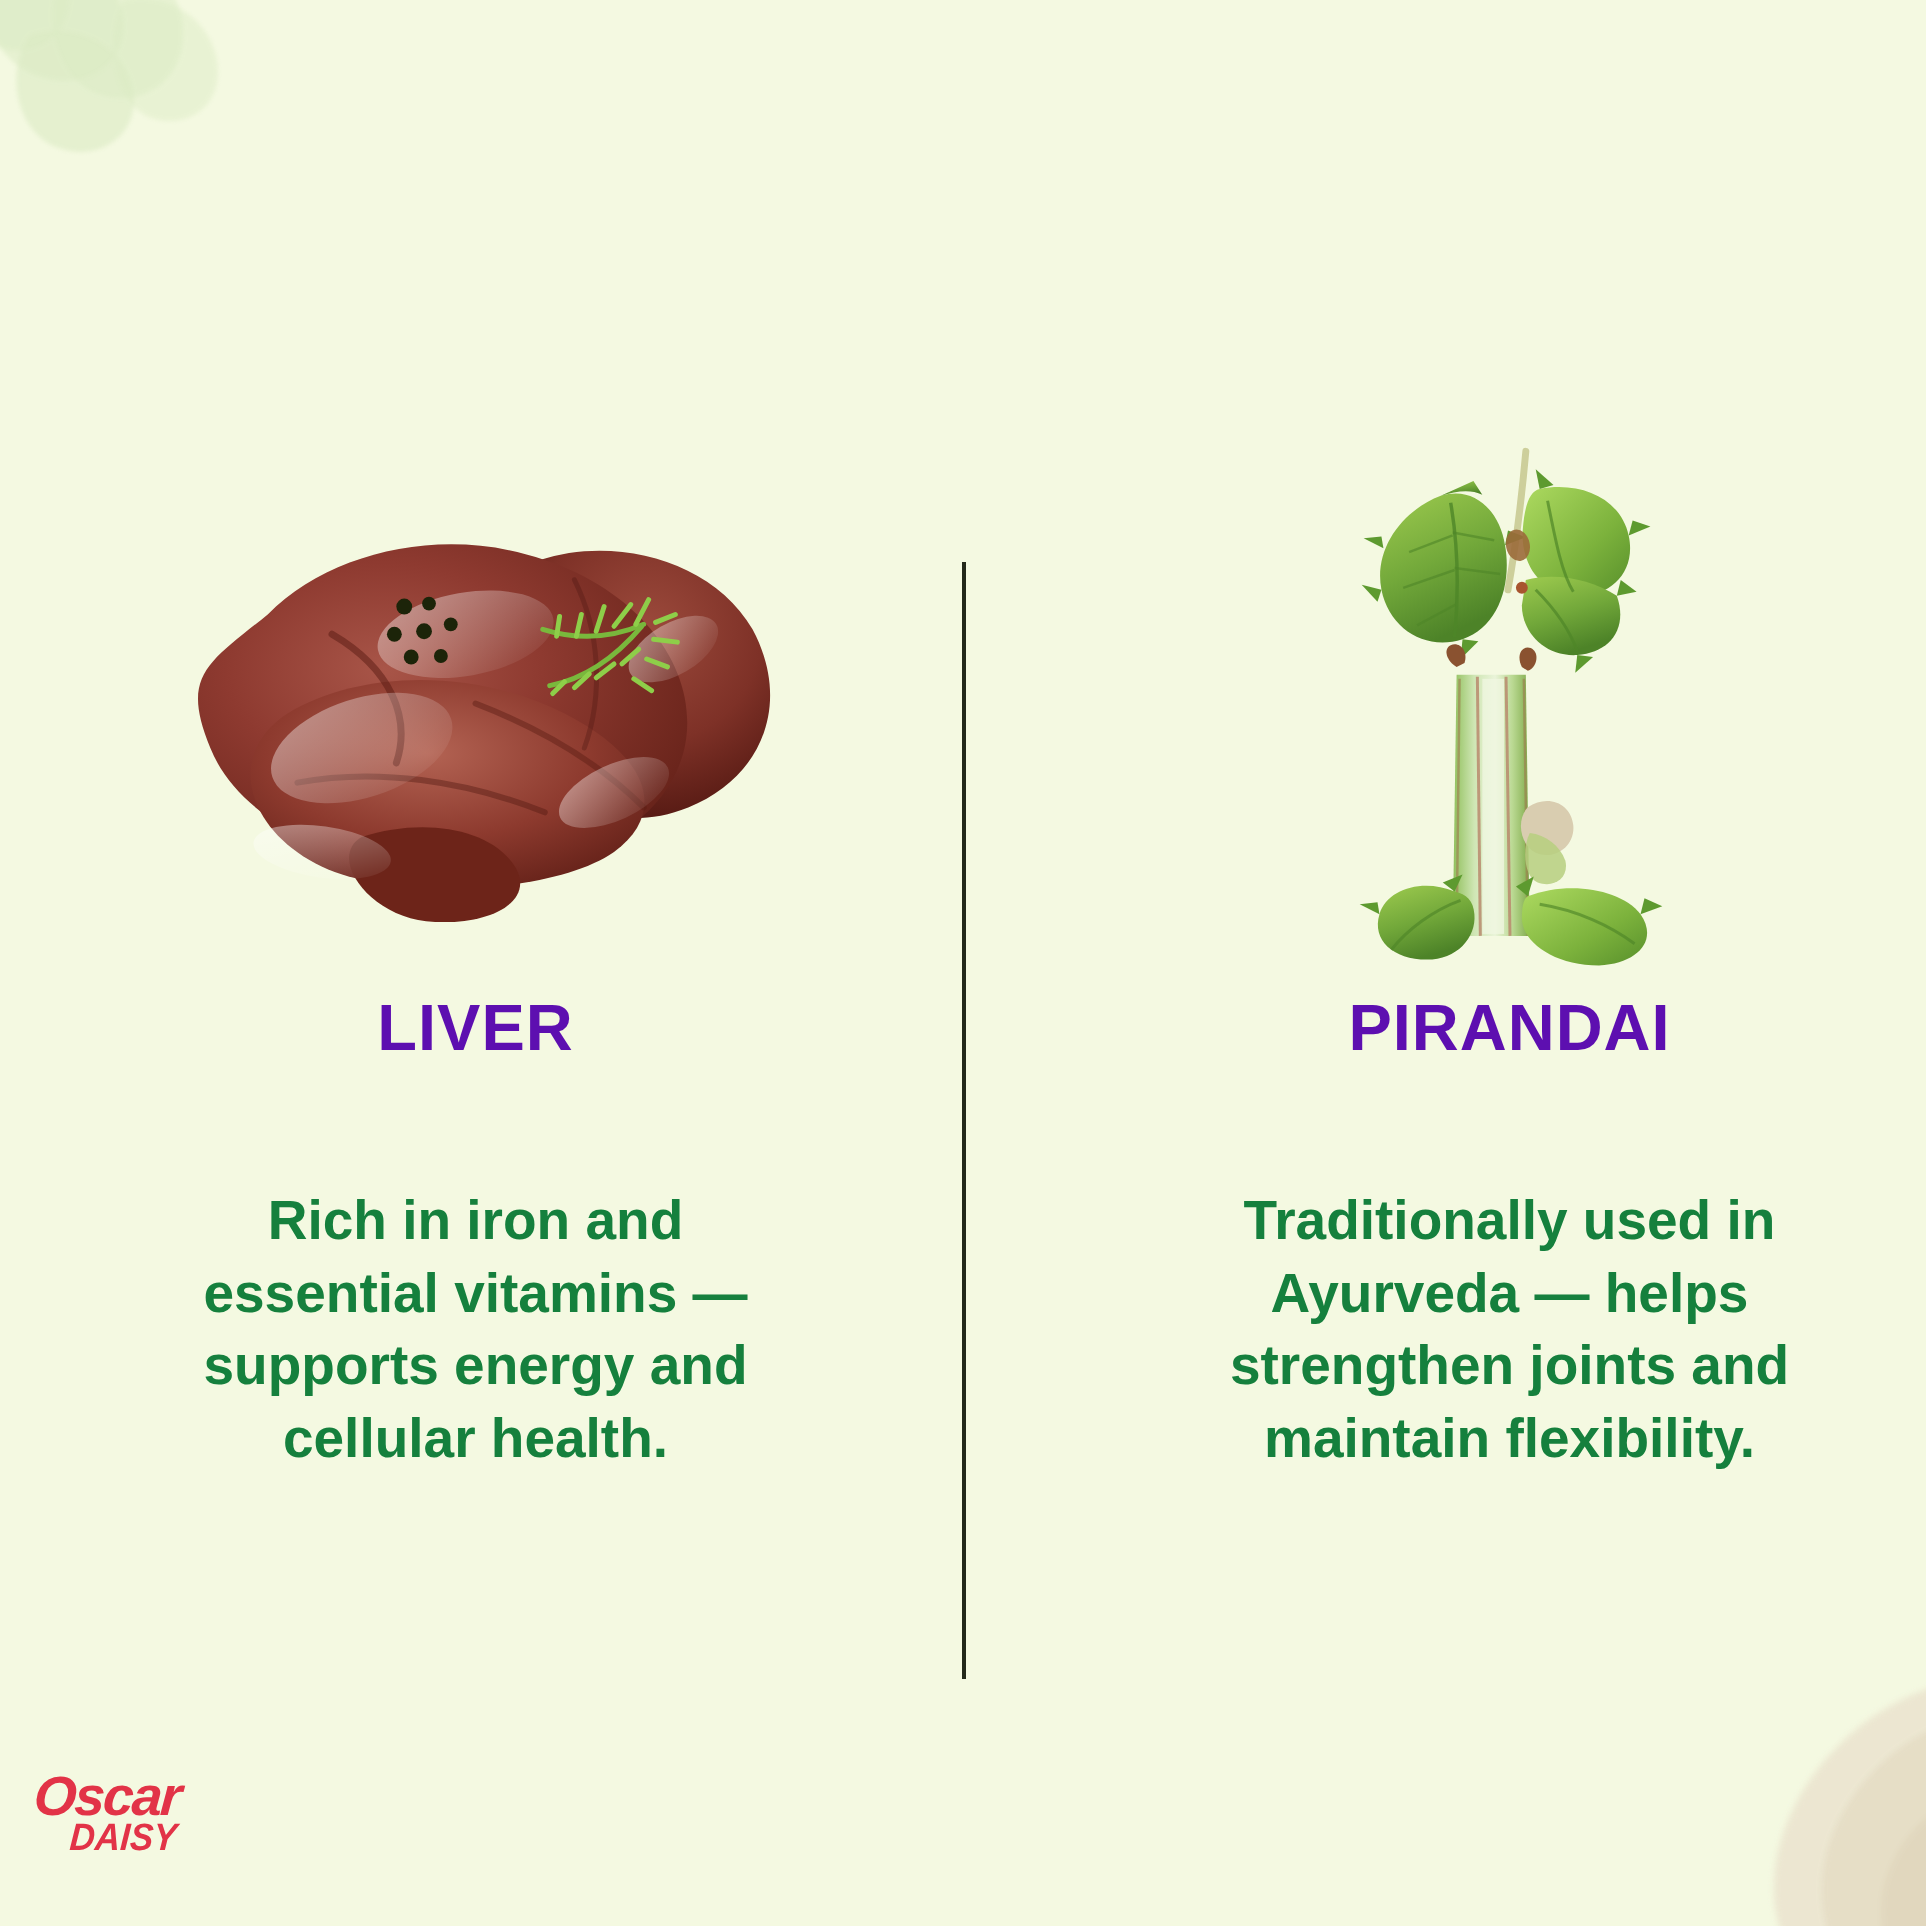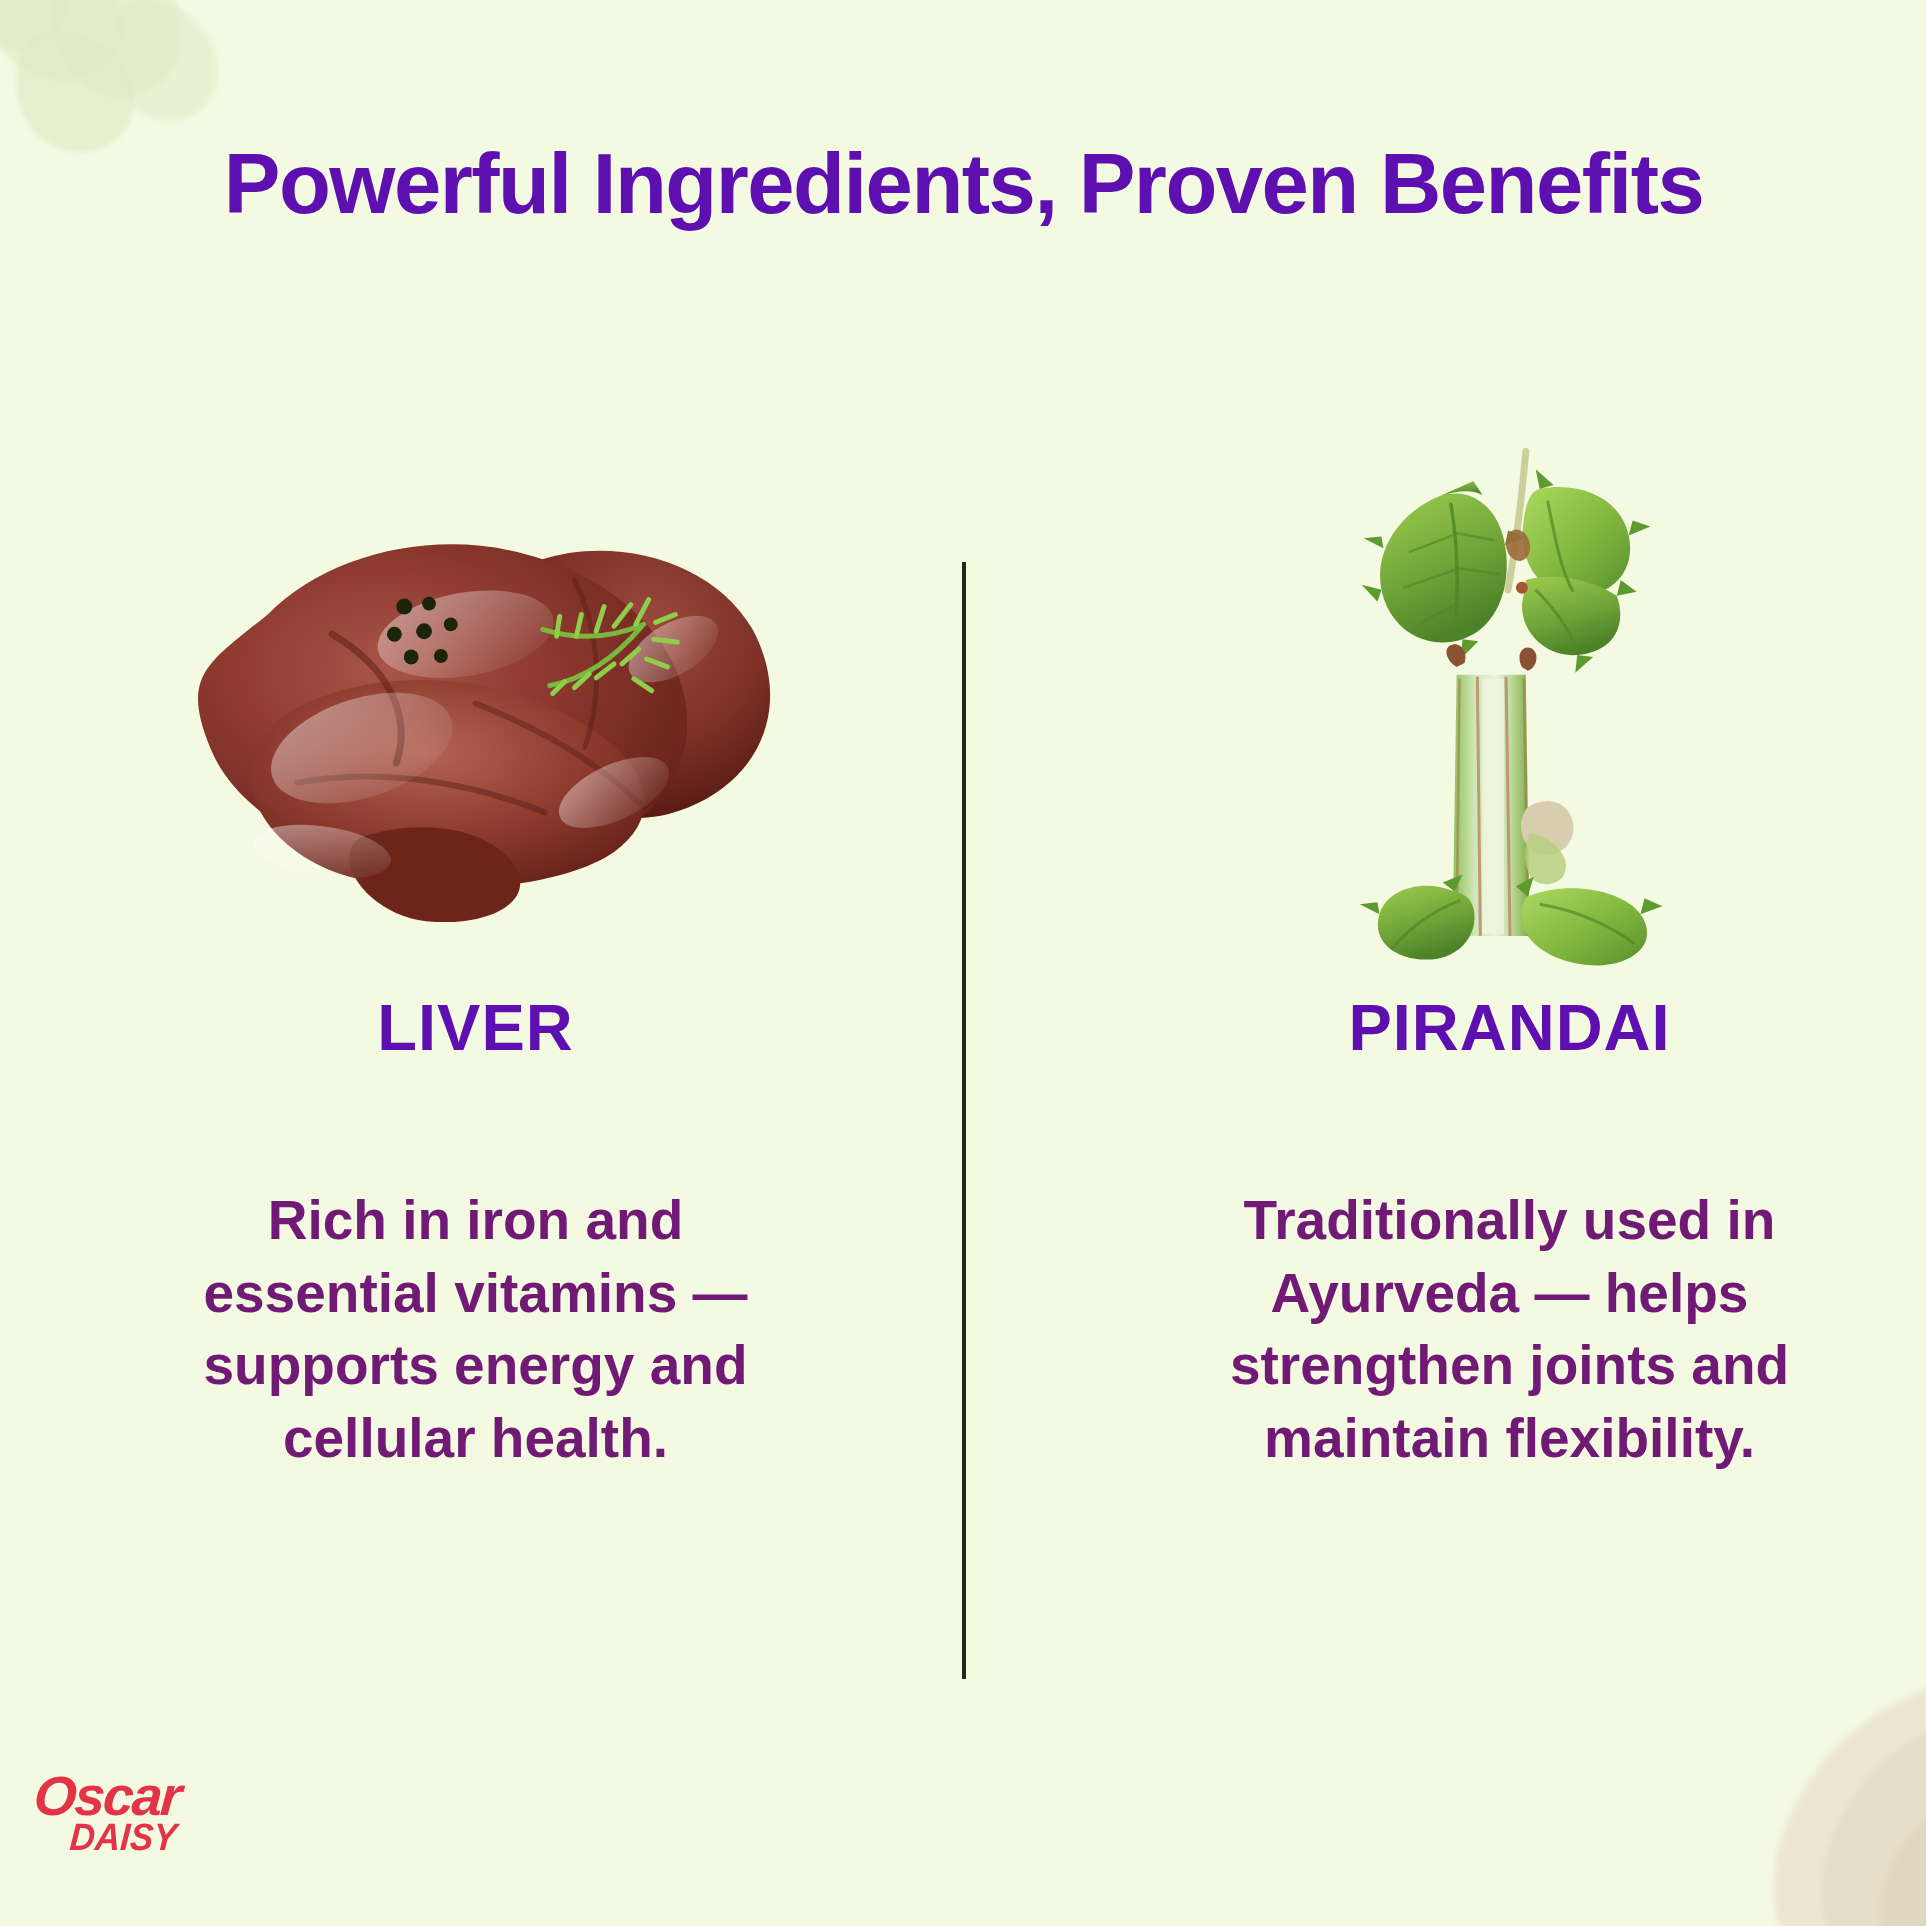--- a/index.html
+++ b/index.html
@@ -104,21 +104,21 @@
   }
 
   .ing-desc {
     margin: 0 auto;
     margin-top: 119px;
     width: 614px;
     text-align: center;
     font-size: 55px;
     line-height: 1.32;
     font-weight: 600;
-    color: #701a75;
+    color: #15803d;
   }
   .col-right .ing-desc { width: 653px; }
 
   
   .logo {
     position: absolute;
     left: 34px;
     bottom: 48px;
     width: 208px;
     height: 109px;
@@ -161,21 +161,20 @@
   </svg>
 
   <svg class="corner-blob-br" viewBox="0 0 360 330" xmlns="http://www.w3.org/2000/svg">
     <g>
       <path d="M360 20 C290 30 215 80 180 160 C150 230 165 300 215 330 L360 330 Z" fill="#e8ddc9" opacity="0.75"></path>
       <path d="M360 60 C305 70 250 115 225 175 C203 230 213 290 250 330 L360 330 Z" fill="#ded1b8" opacity="0.55"></path>
       <path d="M360 140 C320 150 290 185 278 225 C268 262 278 305 300 330 L360 330 Z" fill="#d8c9ad" opacity="0.4"></path>
     </g>
   </svg>
 
-  <div class="title">Powerful Ingredients, Proven Benefits</div>
 
   <div class="divider"></div>
 
   <div class="columns">
 
     <div class="col col-left">
 
       <div class="media">
         <svg width="653" height="475" viewBox="0 0 660 480" xmlns="http://www.w3.org/2000/svg">
           <defs>

